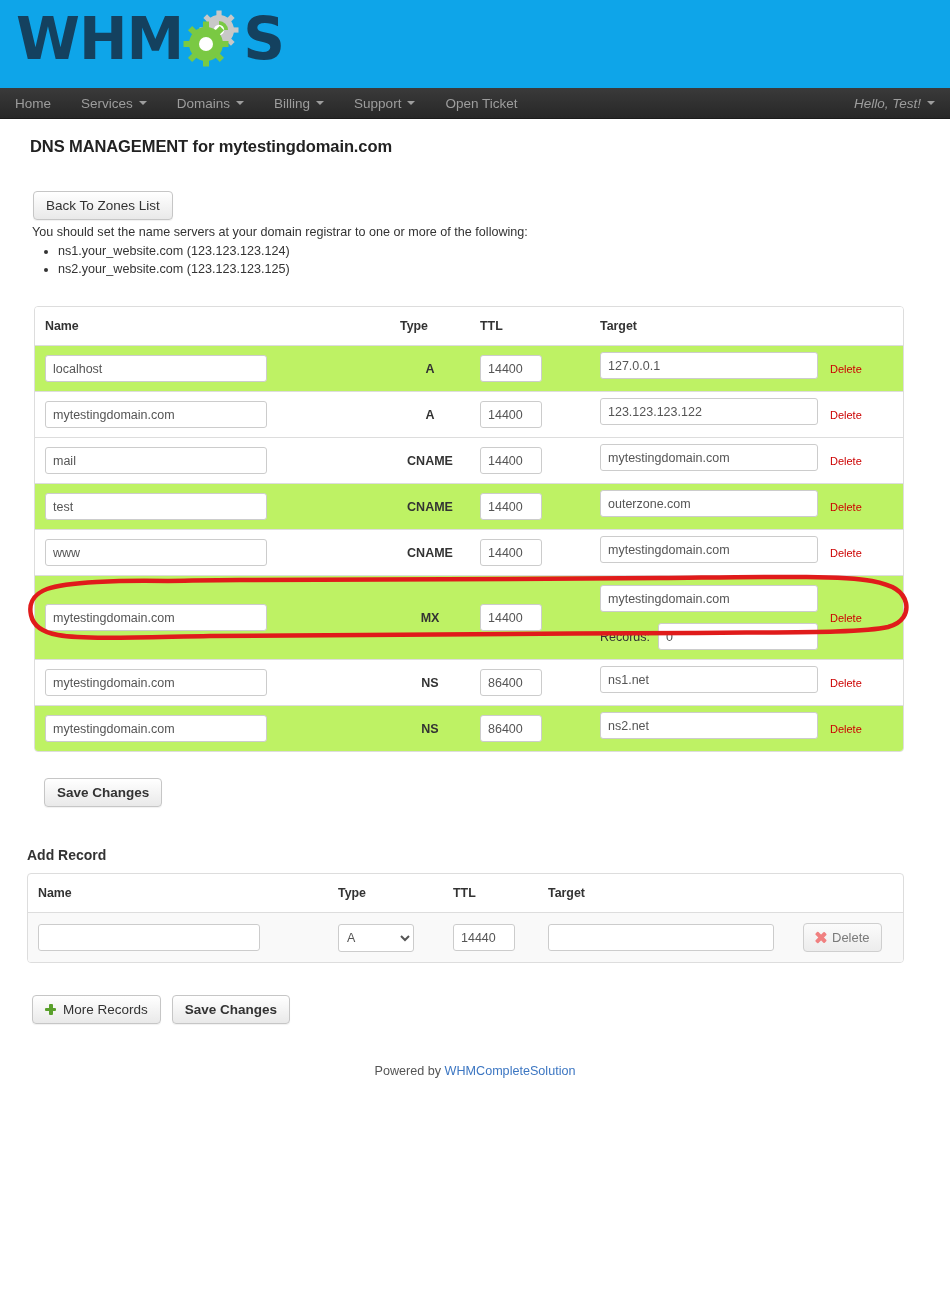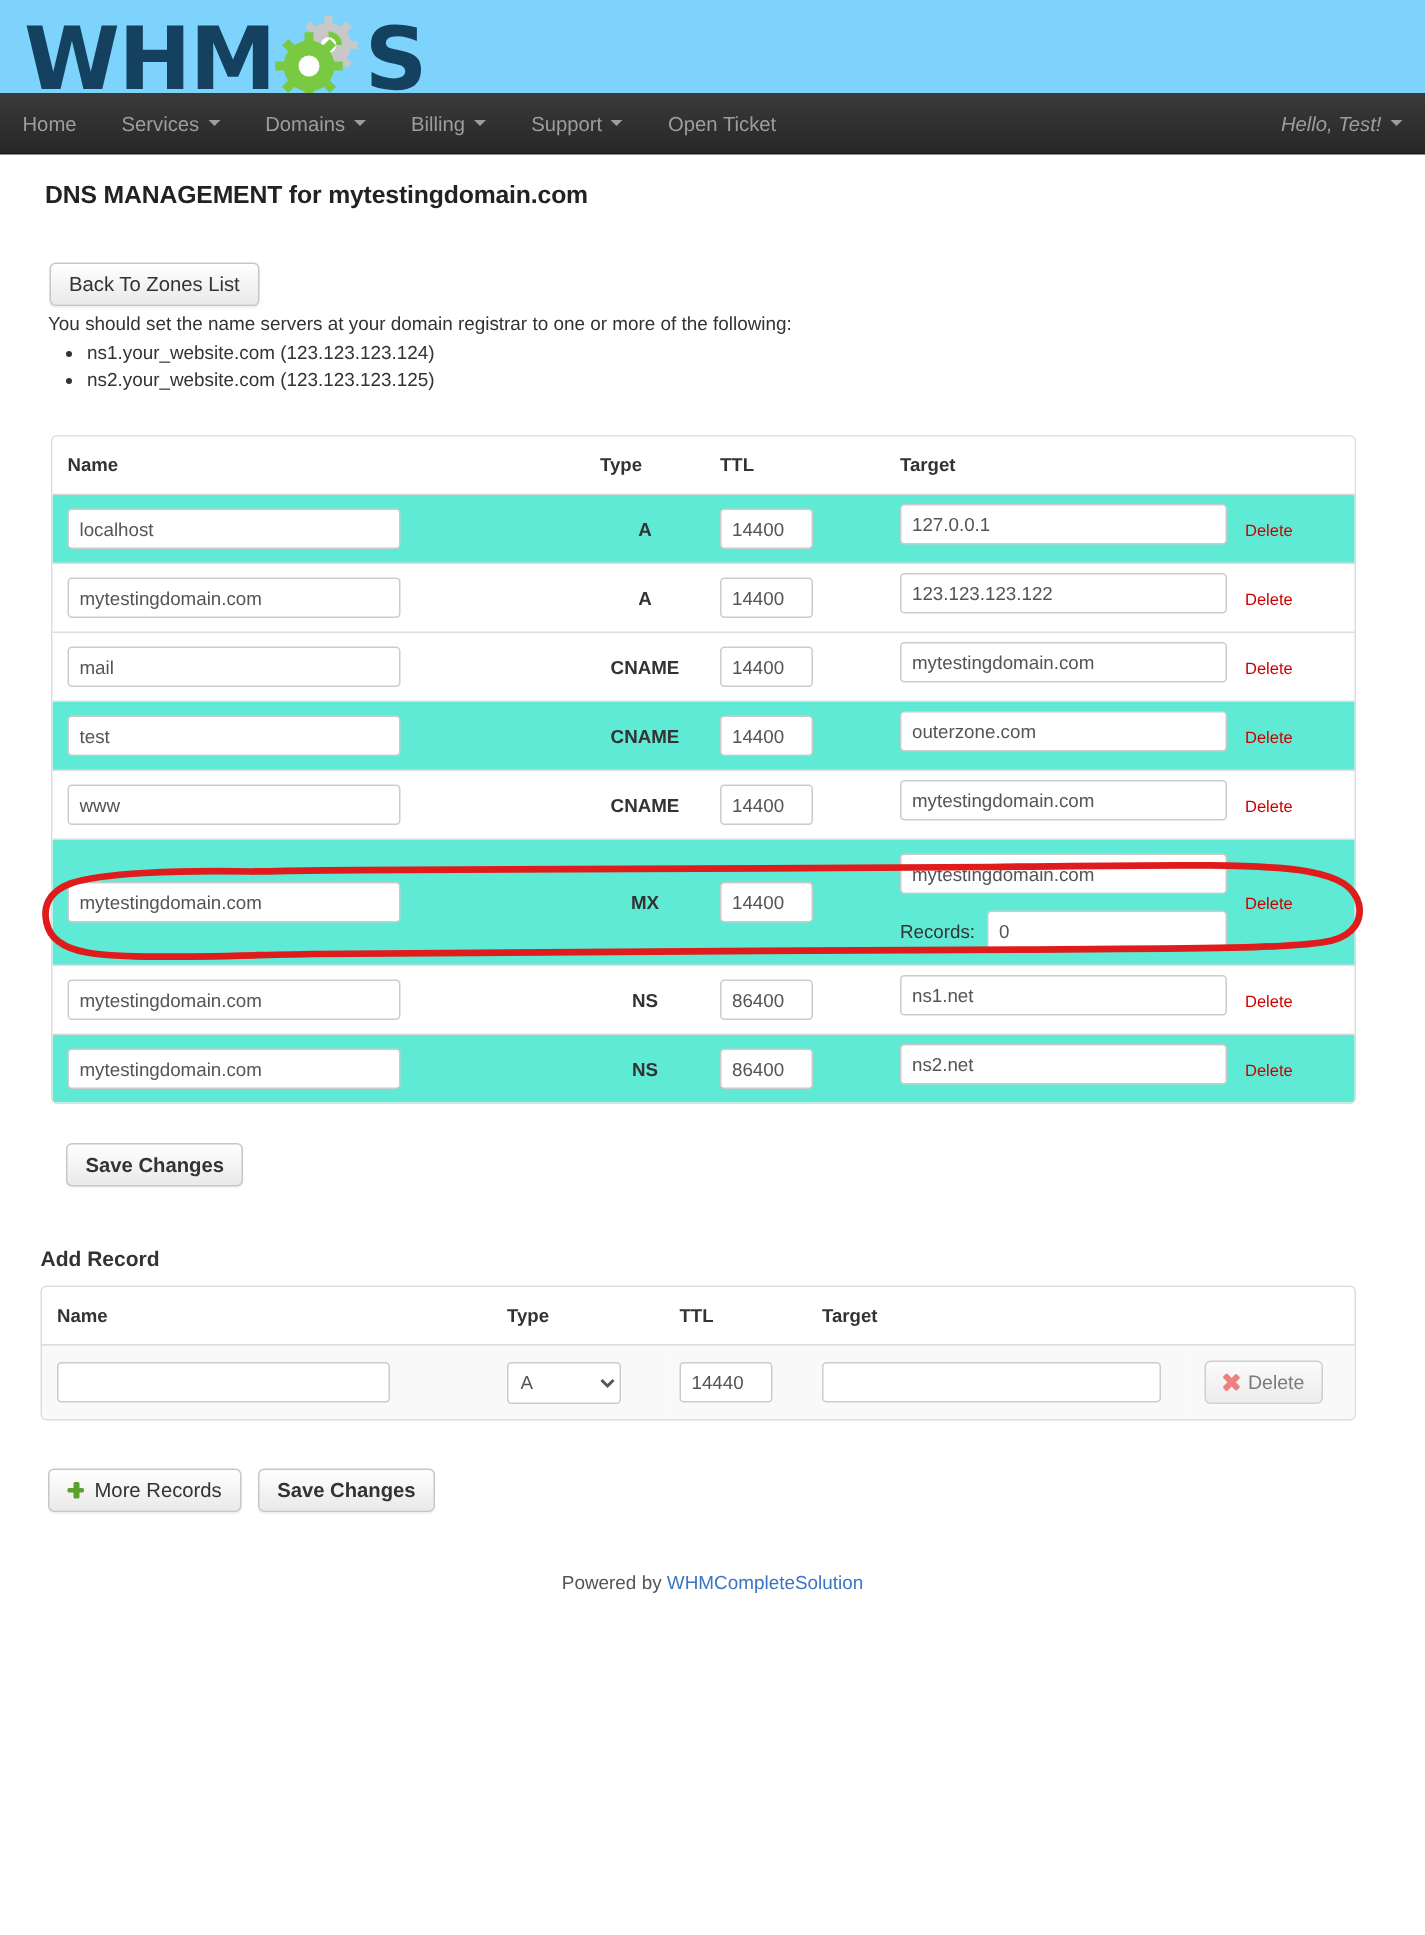--- a/index.html
+++ b/index.html
@@ -7,22 +7,22 @@
     margin: 0; padding: 0;
     width: 950px; height: 1290px;
     background: #ffffff;
     font-family: "Liberation Sans", sans-serif;
     color: #333333;
     overflow: hidden;
   }
 
   
   .logo-header {
-    height: 62px;
-    background: #7dd3fc;
+    height: 88px;
+    background: #0ea5e9;
     position: relative;
   }
   .logo-wrap {
     position: absolute;
     left: 16px; top: 6px;
     display: flex;
     align-items: center;
   }
   .logo-text {
     font-family: "DejaVu Sans", sans-serif;
@@ -37,21 +37,21 @@
   .gear-stack {
     position: relative;
     width: 60px; height: 62px;
     display: inline-block;
     vertical-align: middle;
   }
   .gear { position: absolute; }
 
   
   .navbar {
-    height: 41px;
+    height: 31px;
     background: #2f2f2f;
     background: linear-gradient(to bottom, #3a3a3a 0%, #272727 100%);
     border-bottom: 1px solid #1b1b1b;
     display: flex;
     align-items: stretch;
     position: relative;
     gap: 32px;
   }
   .nav-left { display: flex; align-items: stretch; }
   .nav-item {
@@ -148,21 +148,21 @@
     border-bottom: 1px solid #dddddd;
     background: #ffffff;
   }
   table.records td {
     border-bottom: 1px solid #dddddd;
     padding: 9px 10px;
     vertical-align: middle;
     font-size: 12.5px;
   }
   table.records tr:last-child td { border-bottom: none; }
-  table.records tbody tr.stripe td { background: #5eead4; }
+  table.records tbody tr.stripe td { background: #bef264; }
 
   .col-name { width: 355px; }
   .col-type { width: 80px; }
   .col-ttl  { width: 120px; }
   .col-target { width: 230px; }
   .col-action { width: 85px; }
 
   .cell-type {
     font-weight: bold;
     font-size: 12.5px;

